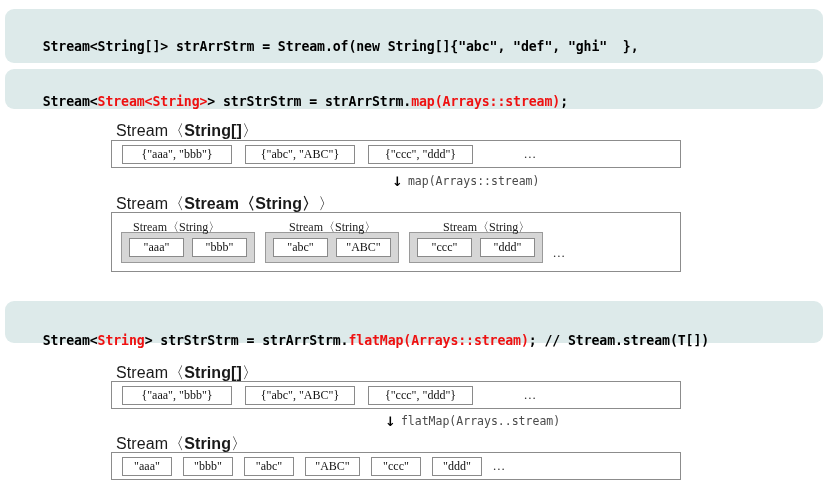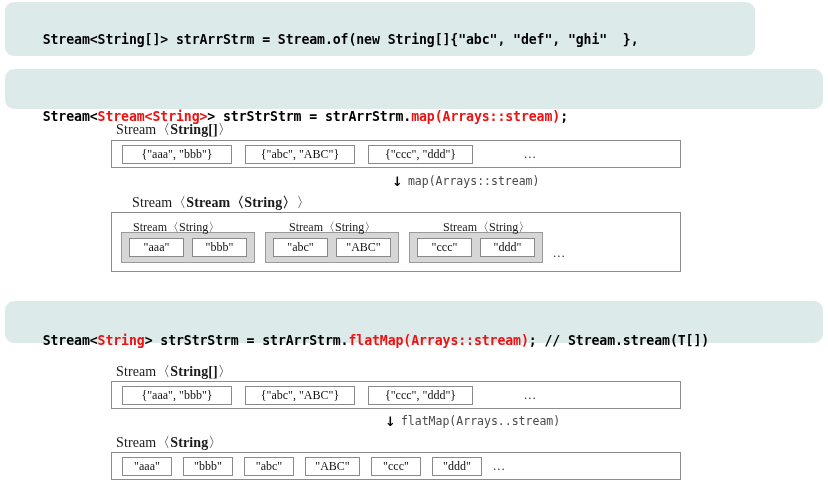--- a/index.html
+++ b/index.html
@@ -25,32 +25,32 @@
     font-size: 13.2px;
     line-height: 19px;
     color: #000000;
     letter-spacing: -0.1px;
     white-space: pre;
     box-sizing: border-box;
   }
   .code-line { white-space: pre; }
   .red { color: #ee1111; }
 
-  #code-1 { left: 5px;  top: 2px;   width: 750px; height: 54px;  padding: 9px 0 8px 22px; }
-  #code-2 { left: 5px;  top: 69px;  width: 818px; height: 40px;  padding: 19px 0 0 22px; }
+  #code-1 { left: 5px;  top: 9px;   width: 818px; height: 54px;  padding: 9px 0 8px 22px; }
+  #code-2 { left: 5px;  top: 69px;  width: 818px; height: 40px;  padding: 4px 0 0 22px; }
   #code-3 { left: 5px;  top: 301px; width: 818px; height: 42px;  padding: 11px 0 0 22px; }
 
   .indent-2 { padding-left: 266px; display: block; }
 
   
   .diagram { position: absolute; }
 
   .type-label {
-    font-family: Liberation Serif, serif;
-    font-size: 14px;
+    font-family: Liberation Sans, sans-serif;
+    font-size: 16px;
     color: #1a1a1a;
     white-space: nowrap;
     letter-spacing: 0.1px;
   }
   .type-label b { font-weight: bold; }
 
   .outer-box {
     border: 1.4px solid #8c8c8c;
     background: #ffffff;
     box-sizing: border-box;
@@ -136,21 +136,21 @@
     <div class="cell" style="width:110px;">{"abc", "ABC"}</div>
     <div class="cell" style="width:105px;">{"ccc", "ddd"}</div>
     <span class="ellipsis" style="margin-left:38px;">...</span>
   </div>
 
   <div class="arrow-row" style="left:392px; top:174px;">
     <span class="arrow-glyph">↓</span>
     <span>map(Arrays::stream)</span>
   </div>
 
-  <div class="type-label" style="position:absolute; left:132px; top:194px;"><span>Stream〈</span><b>Stream〈String〉</b><span>〉</span></div>
+  <div class="type-label" style="position:absolute; left:116px; top:194px;"><span>Stream〈</span><b>Stream〈String〉</b><span>〉</span></div>
 
   <div class="outer-box" style="position:absolute; left:111px; top:212px; width:570px; height:60px; padding-left:9px; gap:10px; align-items:flex-end;">
 
     <span class="group-label" style="left:21px; top:6px;">Stream〈String〉</span>
     <div class="group-box" style="margin-bottom:8px;">
       <div class="cell" style="width:55px;">"aaa"</div>
       <div class="cell" style="width:55px;">"bbb"</div>
     </div>
 
     <span class="group-label" style="left:177px; top:6px;">Stream〈String〉</span>

